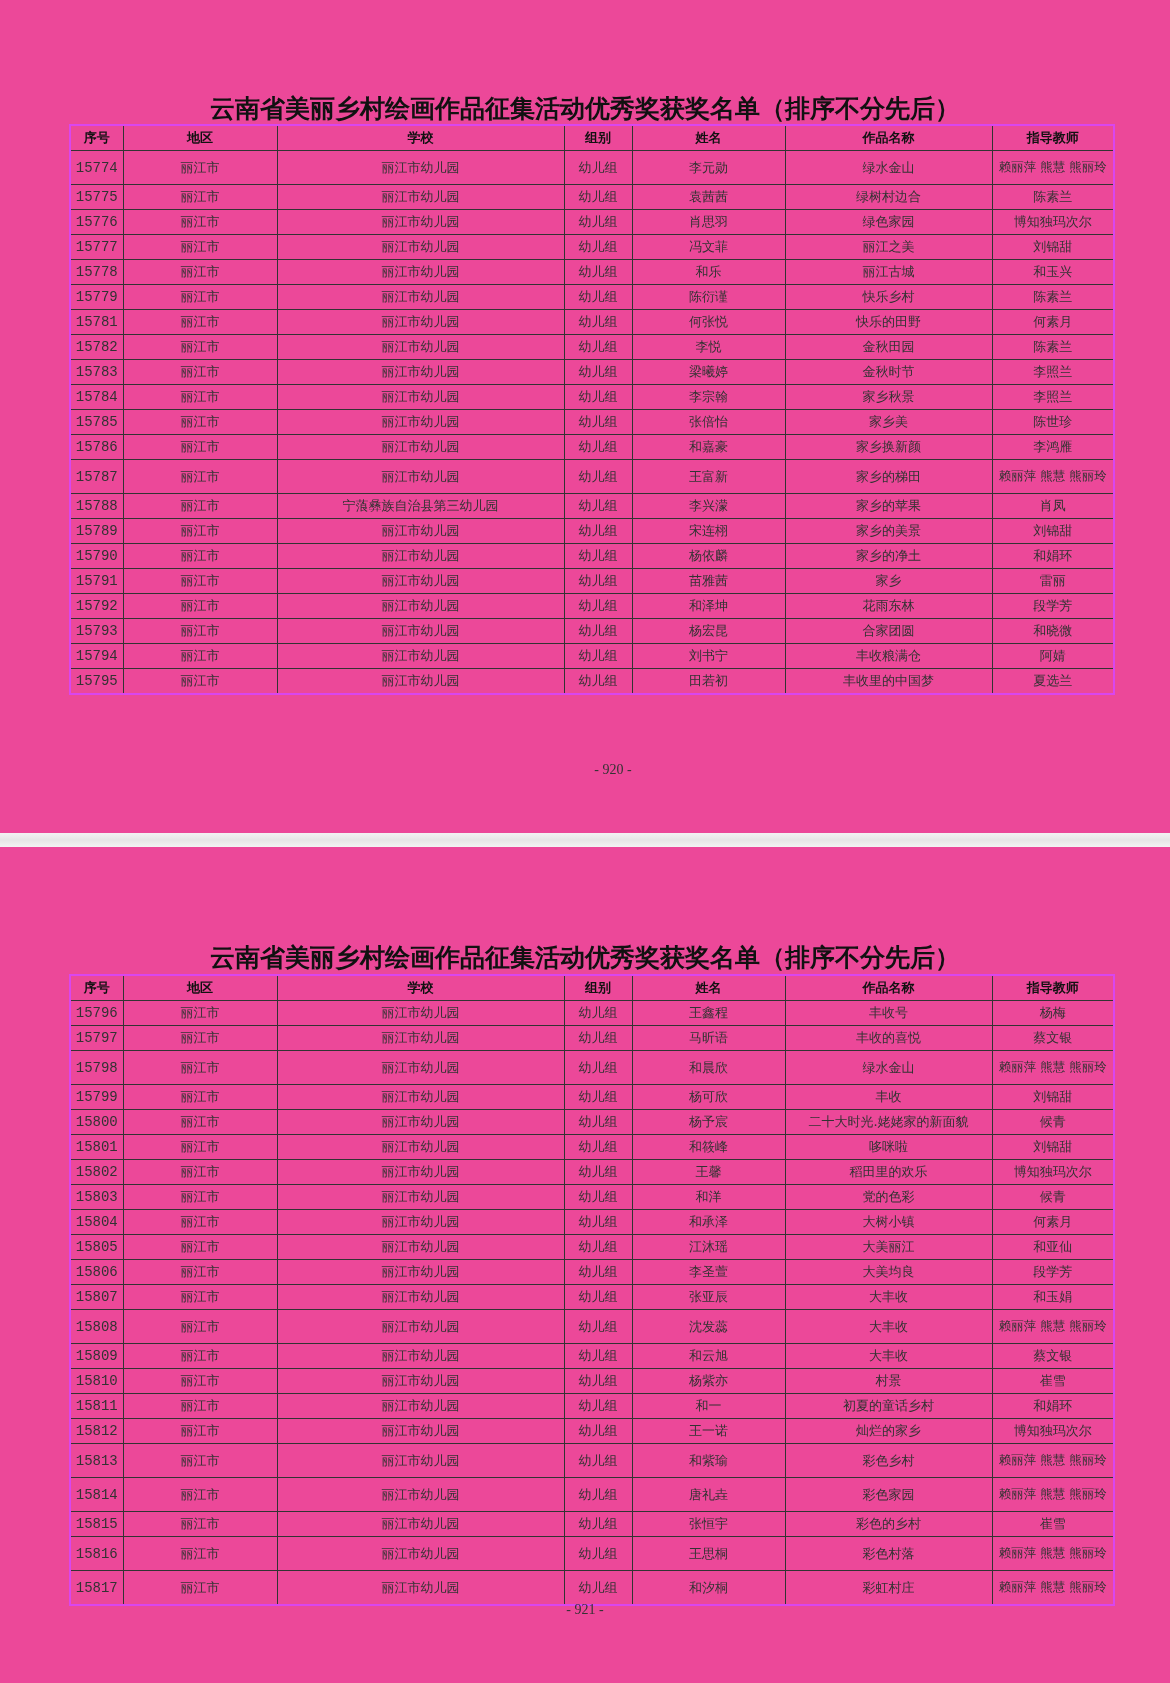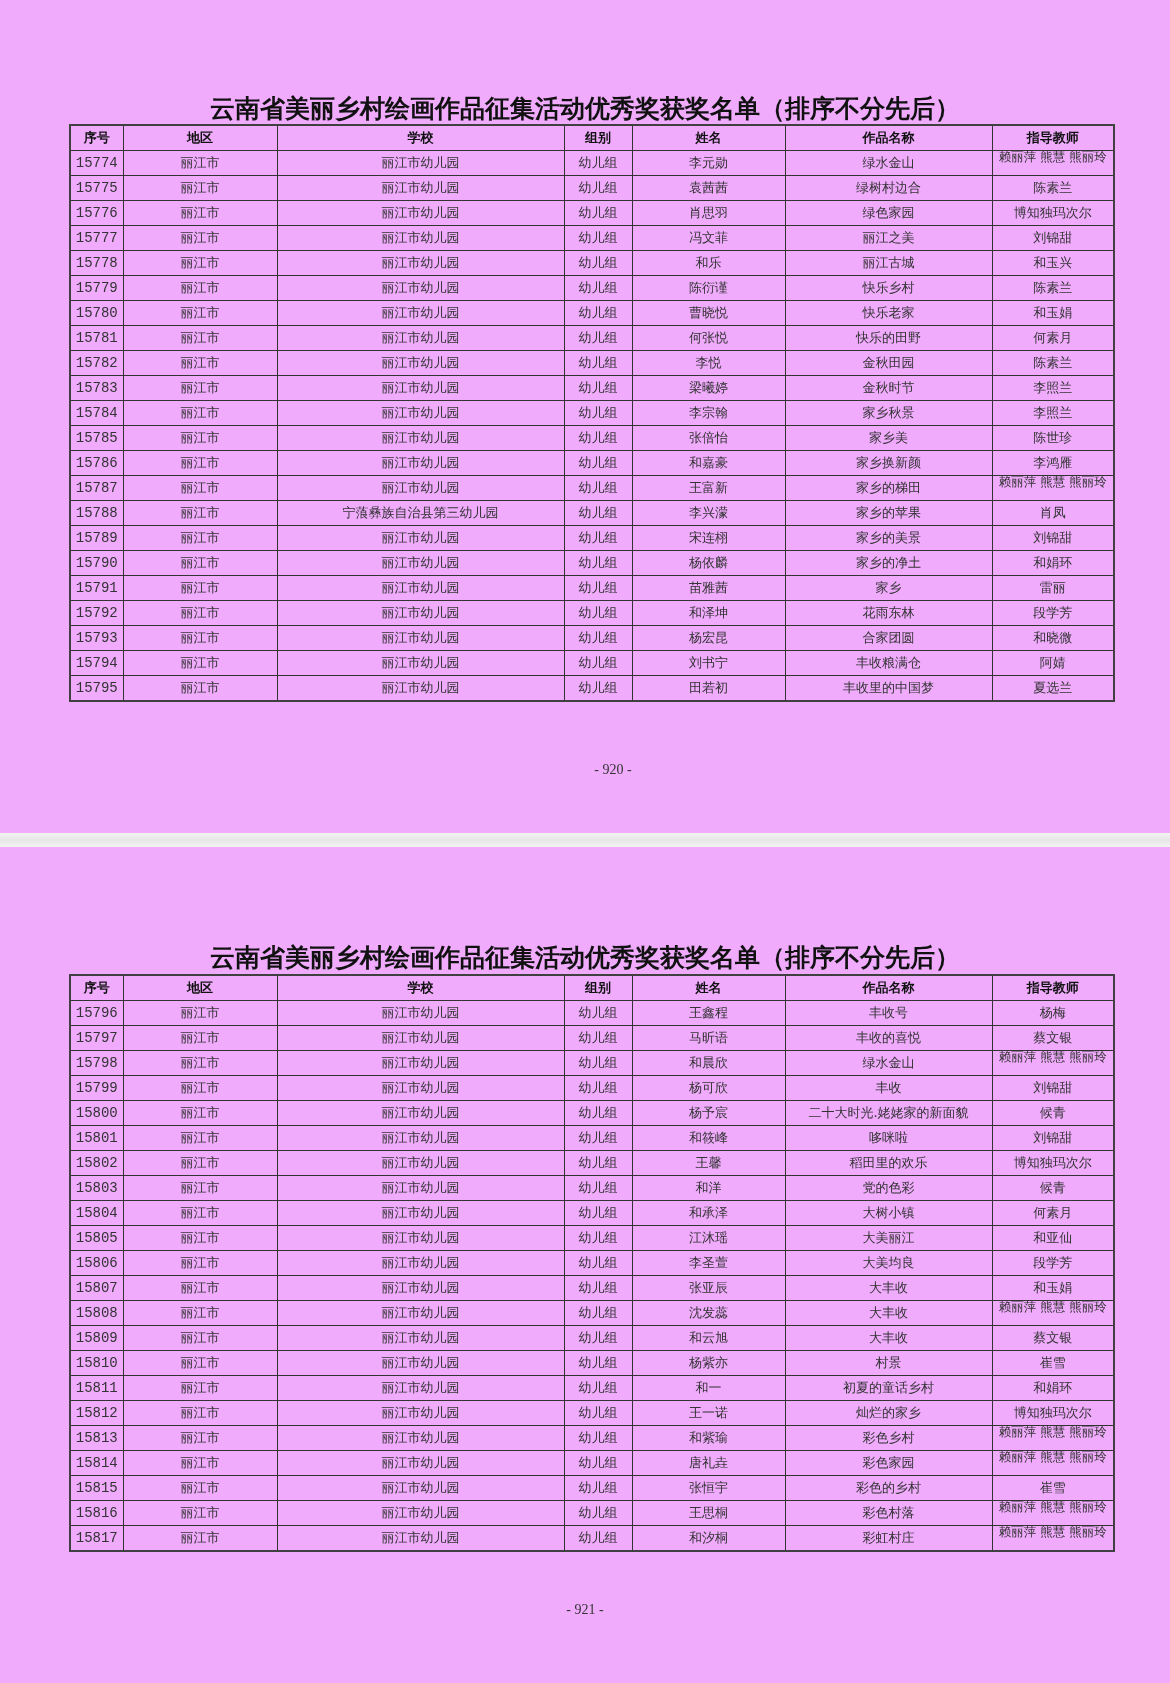--- a/index.html
+++ b/index.html
@@ -1,45 +1,45 @@
 <!DOCTYPE html>
 <html><head>
 <meta charset="utf-8">
 <style>
   html, body { margin:0; padding:0; }
   body {
     width:1170px; height:1683px; background:#ffffff; position:relative; overflow:hidden;
     font-family:"DejaVu Serif", "Liberation Serif", serif; color:#222;
   }
-  .page { position:absolute; left:0; width:1170px; background:#f0abfc; }
+  .page { position:absolute; left:0; width:1170px; background:#ec4899; }
   .page-1 { top:0; height:833px; }
   .page-gap { position:absolute; left:0; top:833px; width:1170px; height:14px;
     background:linear-gradient(#f3f3f3,#e6e6e6 50%,#f3f3f3); }
   .page-2 { top:847px; height:836px; }
   .title {
     position:absolute; left:0; width:1170px; text-align:center;
     font-family:"DejaVu Sans", "Liberation Sans", sans-serif; font-weight:bold;
     font-size:25px; color:#111; letter-spacing:0px; white-space:nowrap;
   }
   table.award {
     position:absolute; left:69px; width:1044px; border-collapse:collapse;
-    table-layout:fixed; border:2px solid #404040;
+    table-layout:fixed; border:2px solid #d946ef;
   }
   table.award th, table.award td {
     border:1.3px solid #333; height:24px; padding:0; text-align:center;
     font-size:13px; white-space:nowrap; overflow:hidden; line-height:24px;
   }
   table.award th {
     font-family:"DejaVu Sans", "Liberation Sans", sans-serif; font-weight:bold;
     font-size:13px; color:#111; height:24px;
   }
   table.award td { color:#333; font-weight:normal; }
   table.award td.num { font-family:Liberation Mono, monospace; font-size:14px; }
   table.award td.wrap { font-size:12.5px; line-height:12px; vertical-align:top;
-    white-space:normal; padding-top:0; word-break:break-all; height:23px; }
+    white-space:normal; padding-top:10px; word-break:break-all; height:23px; }
   .footer {
     position:absolute; left:0; width:1170px; text-align:center;
     font-family:"Liberation Serif", serif; font-size:14px; color:#333;
   }
 </style>
 </head>
 <body>
 
 <div class="page page-1">
   <div class="title" style="top:92px;">云南省美丽乡村绘画作品征集活动优秀奖获奖名单（排序不分先后）</div>
@@ -111,29 +111,20 @@
           <td>和玉兴</td>
         </tr>
         <tr>
           <td class="num">15779</td>
           <td>丽江市</td>
           <td>丽江市幼儿园</td>
           <td>幼儿组</td>
           <td>陈衍谨</td>
           <td>快乐乡村</td>
           <td>陈素兰</td>
-        </tr>
-        <tr>
-          <td class="num">15780</td>
-          <td>丽江市</td>
-          <td>丽江市幼儿园</td>
-          <td>幼儿组</td>
-          <td>曹晓悦</td>
-          <td>快乐老家</td>
-          <td>和玉娟</td>
         </tr>
         <tr>
           <td class="num">15781</td>
           <td>丽江市</td>
           <td>丽江市幼儿园</td>
           <td>幼儿组</td>
           <td>何张悦</td>
           <td>快乐的田野</td>
           <td>何素月</td>
         </tr>

